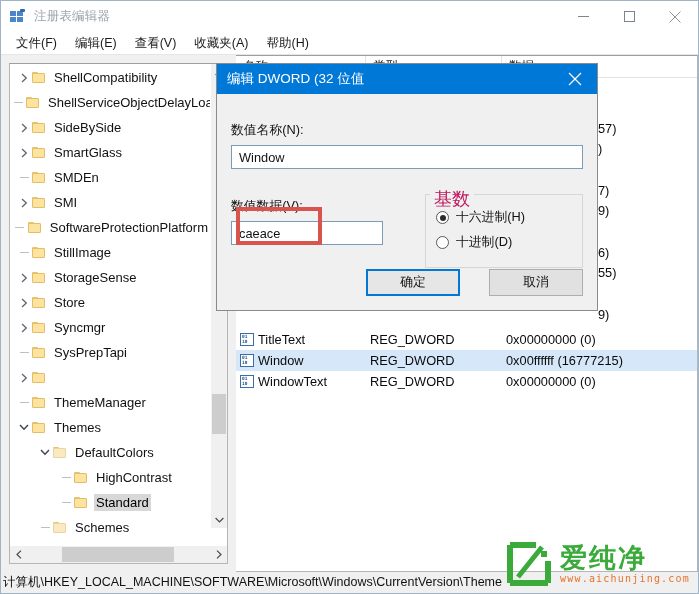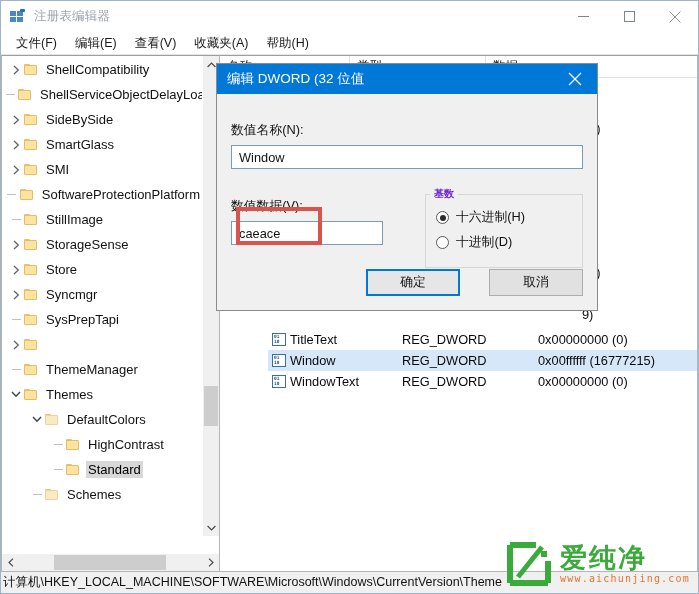--- a/index.html
+++ b/index.html
@@ -61,21 +61,21 @@
   
   .split{flex:1 1 auto;display:flex;min-height:0;background:#f0f0f0;padding:0;}
   .tree-pane{
     width:219px;flex:0 0 219px;
     background:#ffffff;
     border:1px solid #b5b5b5;
     border-top:1px solid #9e9e9e;
     box-sizing:border-box;
     position:relative;
     display:flex;flex-direction:column;
-    margin:0;
+    margin:8px;
   }
   .tree-scrollwrap{flex:1 1 auto;position:relative;overflow:hidden;}
   .tree{
     position:absolute;inset:0 17px 0 0;
     overflow:hidden;
     padding-top:1px;
   }
   .trow{
     height:25px;display:flex;align-items:center;white-space:nowrap;
     font-size:13px;color:#111;position:relative;
@@ -195,21 +195,21 @@
   .col-left{width:178px;flex:0 0 178px;}
   .col-right{flex:1 1 auto;padding-left:16px;box-sizing:border-box;}
   .txtbox.small{width:152px;}
   .groupbox{
     border:1px solid #d6d6d6;border-radius:0;
     padding:6px 8px 10px 10px;margin-top:12px;position:relative;
     height:74px;box-sizing:border-box;
   }
   .gb-title{
     position:absolute;top:-8px;left:4px;background:#f0f0f0;padding:0 4px;
-    font-size:10px;color:#6d28d9;font-weight:bold;
+    font-size:18px;color:#be185d;
   }
   .radio-row{display:flex;align-items:center;margin-top:8px;font-size:12.8px;color:#111;}
   .radio{
     width:13px;height:13px;border:1px solid #5a5a5a;border-radius:50%;
     box-sizing:border-box;margin-right:7px;background:#fff;position:relative;flex:0 0 13px;
   }
   .radio.on::after{
     content:"";position:absolute;left:2.5px;top:2.5px;width:6px;height:6px;border-radius:50%;background:#2b2b2b;
   }
   .dlg-buttons{
@@ -333,20 +333,31 @@
               <span class="twist">
                 <svg width="9" height="10" viewBox="0 0 9 10">
                   <path d="M2 1 L6.3 5 L2 9" fill="none" stroke="#5c6670" stroke-width="1.3"></path>
                 </svg>
               </span>
               <span class="folder">
                 <span class="tab"></span>
                 <span class="bod"></span>
               </span>
               <span class="tlabel">SmartGlass</span>
+            </div>
+            <div class="trow">
+              <span class="indent" style="width: 6px;"></span>
+              <span class="dash">
+                <i></i>
+              </span>
+              <span class="folder">
+                <span class="tab"></span>
+                <span class="bod"></span>
+              </span>
+              <span class="tlabel">SMDEn</span>
             </div>
             <div class="trow">
               <span class="indent" style="width: 6px;"></span>
               <span class="twist">
                 <svg width="9" height="10" viewBox="0 0 9 10">
                   <path d="M2 1 L6.3 5 L2 9" fill="none" stroke="#5c6670" stroke-width="1.3"></path>
                 </svg>
               </span>
               <span class="folder">
                 <span class="tab"></span>
@@ -545,21 +556,21 @@
         <div class="lh c3">数据</div>
       </div>
       <div class="lrows" id="list-root">
           <div class="ghost" style="position: absolute; left: 362px; top: 43px; font-size: 12.8px;">57)</div>
           <div class="ghost" style="position: absolute; left: 362px; top: 63px; font-size: 12.8px;">)</div>
           <div class="ghost" style="position: absolute; left: 362px; top: 105px; font-size: 12.8px;">7)</div>
           <div class="ghost" style="position: absolute; left: 362px; top: 125px; font-size: 12.8px;">9)</div>
           <div class="ghost" style="position: absolute; left: 362px; top: 167px; font-size: 12.8px;">6)</div>
           <div class="ghost" style="position: absolute; left: 362px; top: 187px; font-size: 12.8px;">55)</div>
           <div class="ghost" style="position: absolute; left: 362px; top: 229px; font-size: 12.8px;">9)</div>
-          <div style="position: absolute; left: 0px; right: 0px; top: 251px; padding-left: 48px;">
+          <div style="position: absolute; left: 0px; right: 0px; top: 251px;">
             <div class="lrow">
               <span class="vicon">
                 <b class="r1">01</b>
                 <b class="r2">10</b>
               </span>
               <span class="c-name">TitleText</span>
               <span class="c-type">REG_DWORD</span>
               <span class="c-data">0x00000000 (0)</span>
             </div>
             <div class="lrow sel">

